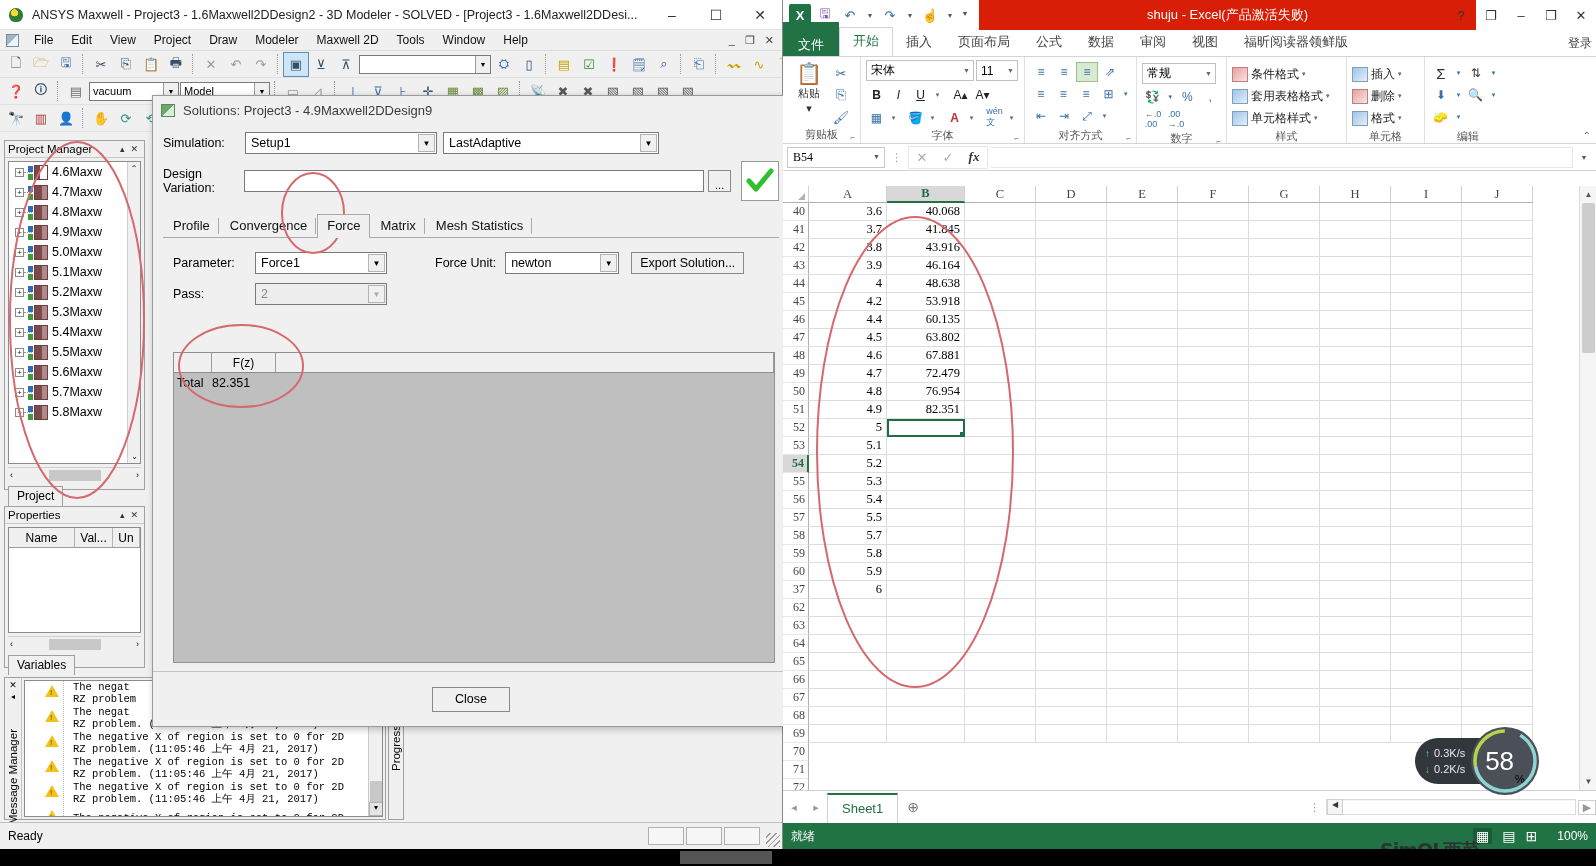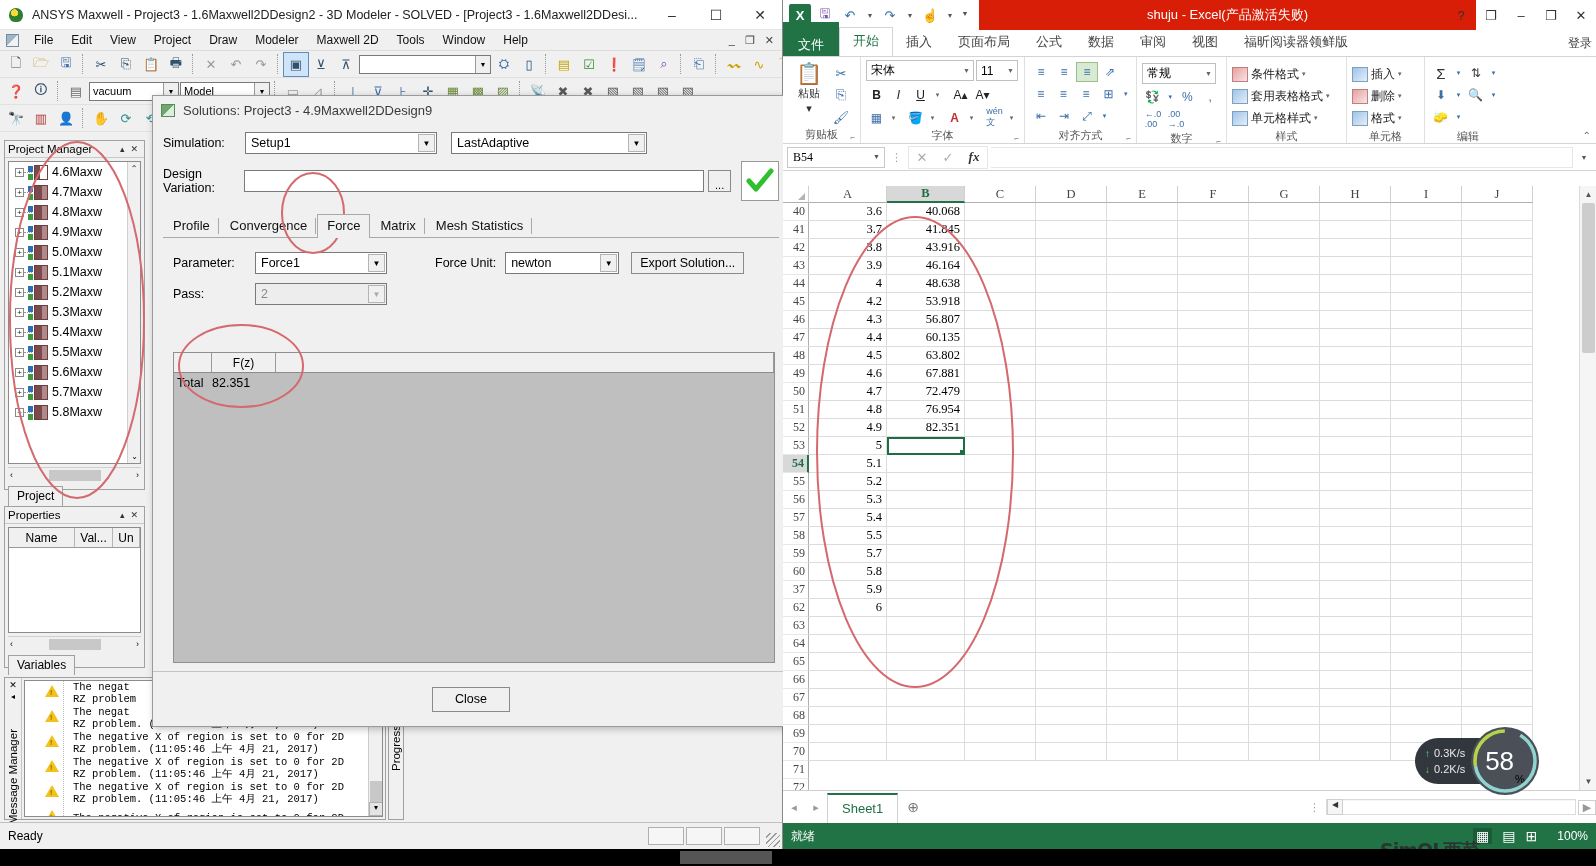--- a/index.html
+++ b/index.html
@@ -702,21 +702,21 @@
       <span>Solutions: Project3 - 4.9Maxwell2DDesign9</span>
     </div>
 
     <div class="dlg-body">
       <div class="row">
         <span class="lbl-w">Simulation:</span>
         <div class="cbx" style="width:192px">
           <span>Setup1</span>
           <span class="arr">▼</span>
         </div>
-        <div class="cbx" style="width:196px;margin-left:14px">
+        <div class="cbx" style="width:216px;margin-left:6px">
           <span>LastAdaptive</span>
           <span class="arr">▼</span>
         </div>
       </div>
 
       <div class="row" style="margin-top:-2px">
         <span class="lbl-w">Design Variation:</span>
         <div class="inp" style="width:466px"></div>
         <div class="btn-sm">...</div>
         <div class="checkbox-ok">
@@ -1135,32 +1135,20 @@
             <div class="cell" style="width: 71px;"></div>
             <div class="cell" style="width: 71px;"></div>
             <div class="cell" style="width: 71px;"></div>
             <div class="cell" style="width: 71px;"></div>
             <div class="cell" style="width: 71px;"></div>
             <div class="cell" style="width: 71px;"></div>
             <div class="cell" style="width: 71px;"></div>
             <div class="cell" style="width: 71px;"></div>
           </div>
           <div class="crow">
-            <div class="cell" style="width: 78px;">4.3</div>
-            <div class="cell" style="width: 78px;">56.807</div>
-            <div class="cell" style="width: 71px;"></div>
-            <div class="cell" style="width: 71px;"></div>
-            <div class="cell" style="width: 71px;"></div>
-            <div class="cell" style="width: 71px;"></div>
-            <div class="cell" style="width: 71px;"></div>
-            <div class="cell" style="width: 71px;"></div>
-            <div class="cell" style="width: 71px;"></div>
-            <div class="cell" style="width: 71px;"></div>
-          </div>
-          <div class="crow">
             <div class="cell" style="width: 78px;">4.4</div>
             <div class="cell" style="width: 78px;">60.135</div>
             <div class="cell" style="width: 71px;"></div>
             <div class="cell" style="width: 71px;"></div>
             <div class="cell" style="width: 71px;"></div>
             <div class="cell" style="width: 71px;"></div>
             <div class="cell" style="width: 71px;"></div>
             <div class="cell" style="width: 71px;"></div>
             <div class="cell" style="width: 71px;"></div>
             <div class="cell" style="width: 71px;"></div>

